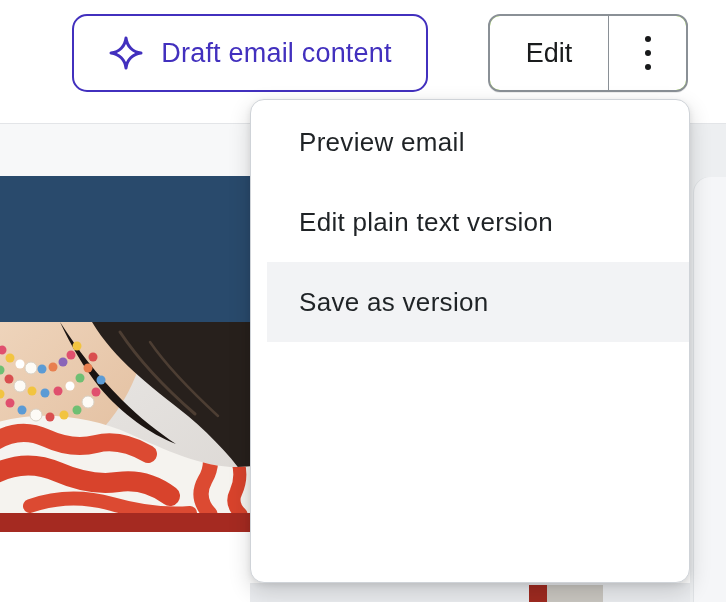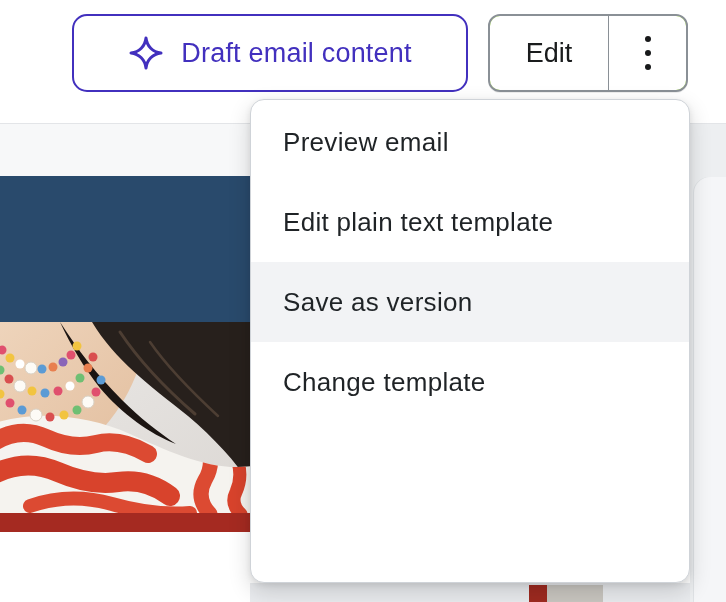--- a/index.html
+++ b/index.html
@@ -23,21 +23,21 @@
   .hero-photo { position:absolute; left:0; top:322px; width:250px; height:191px; z-index:1; }
   .red-bar { position:absolute; left:0; top:513px; width:690px; height:19px; background:#a52a21; z-index:1; }
 
   
   .below-menu-bg { position:absolute; left:250px; top:583px; width:440px; height:19px; background:#e9ebee; z-index:2; }
   .artifact-red { position:absolute; left:529px; top:585px; width:18px; height:17px; background:#9e2a20; z-index:3; }
   .artifact-beige { position:absolute; left:547px; top:585px; width:56px; height:17px; background:#c9c6c0; z-index:3; }
 
   
   .draft-btn {
-    position:absolute; left:72px; top:14px; width:396px; height:78px; z-index:6;
+    position:absolute; left:72px; top:14px; width:356px; height:78px; z-index:6;
     display:flex; align-items:center; justify-content:center; gap:17px;
     background:#ffffff; border:2px solid #4230be; border-radius:15px;
     color:#4230be; font-size:27px; font-weight:500; letter-spacing:.2px;
     font-family:"Liberation Sans", sans-serif; cursor:pointer;
   }
   .sparkle { display:flex; align-items:center; }
   .split-btn {
     position:absolute; left:488px; top:14px; width:200px; height:78px; z-index:6;
     display:flex; background:#84cc16; border:2px solid #8a9096; border-radius:12px;
     overflow:hidden; box-shadow:0 1px 0 rgba(26,28,29,.08);
@@ -54,21 +54,21 @@
 
   
   .menu {
     position:absolute; left:250px; top:99px; width:440px; height:484px; z-index:10;
     background:#ffffff; border:1px solid #cfd3d8; border-radius:14px;
     box-shadow:0 8px 22px rgba(0,0,0,.16), 0 2px 6px rgba(0,0,0,.08);
     padding:2px 0; overflow:hidden;
   }
   .menu-item {
     height:80px; display:flex; align-items:center; padding-left:32px;
-    font-size:26px; letter-spacing:.3px; color:#1f2326; cursor:pointer; white-space:nowrap;
+    font-size:26px; letter-spacing:.3px; color:#1f2326; cursor:pointer; white-space:nowrap;margin-left:16px;
   }
   .menu-item.highlighted { background:#f2f3f5; }
 </style>
 </head>
 <body>
 
 <div class="canvas">
 
   <div class="header-divider"></div>
   <div class="preview-toolbar-band"></div>
@@ -164,18 +164,17 @@
       <span class="kebab-icon">
           <i></i>
           <i></i>
           <i></i>
         </span>
     </button>
   </div>
 
   <div class="menu">
     <div class="menu-item">Preview email</div>
-    <div class="menu-item">Edit plain text template</div>
+    <div class="menu-item">Edit plain text version</div>
     <div class="menu-item highlighted">Save as version</div>
-    <div class="menu-item">Change template</div>
   </div>
 
 </div>
 
 </body></html>

